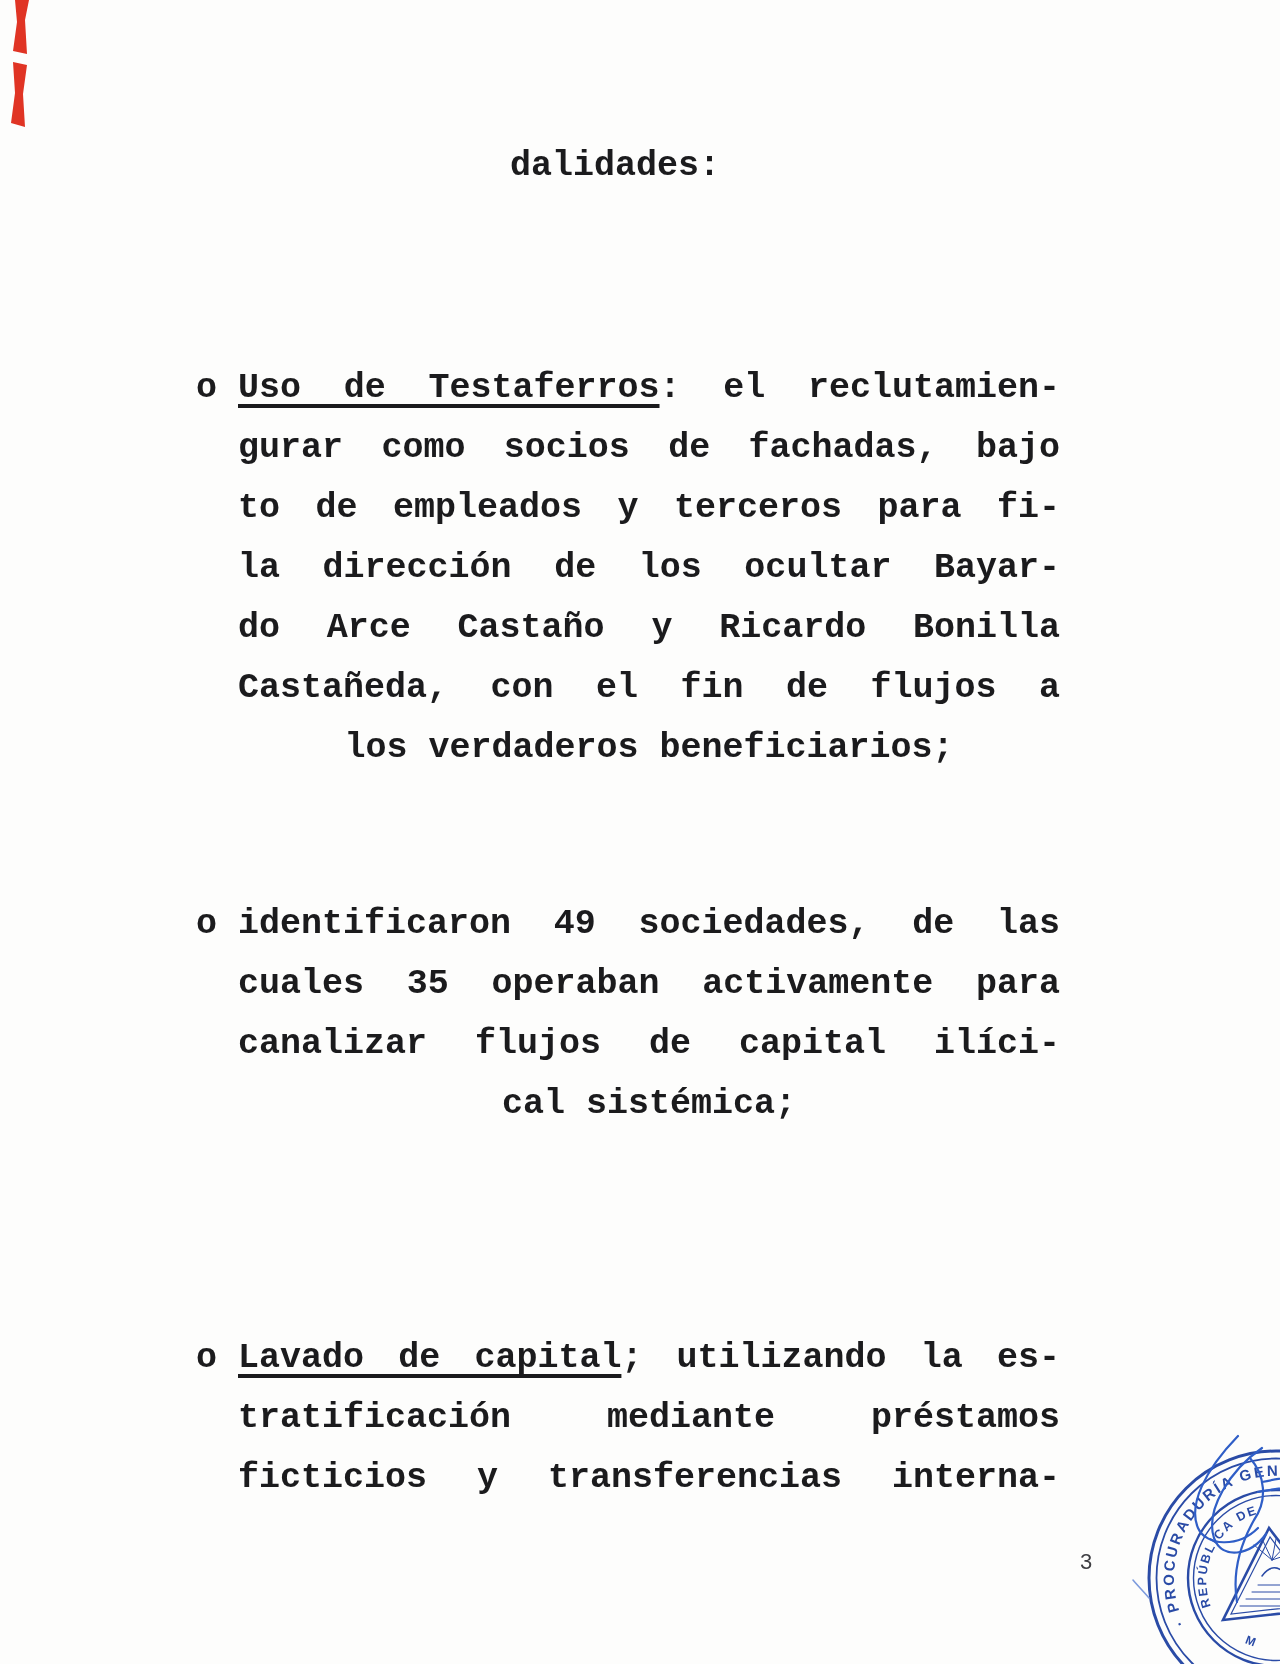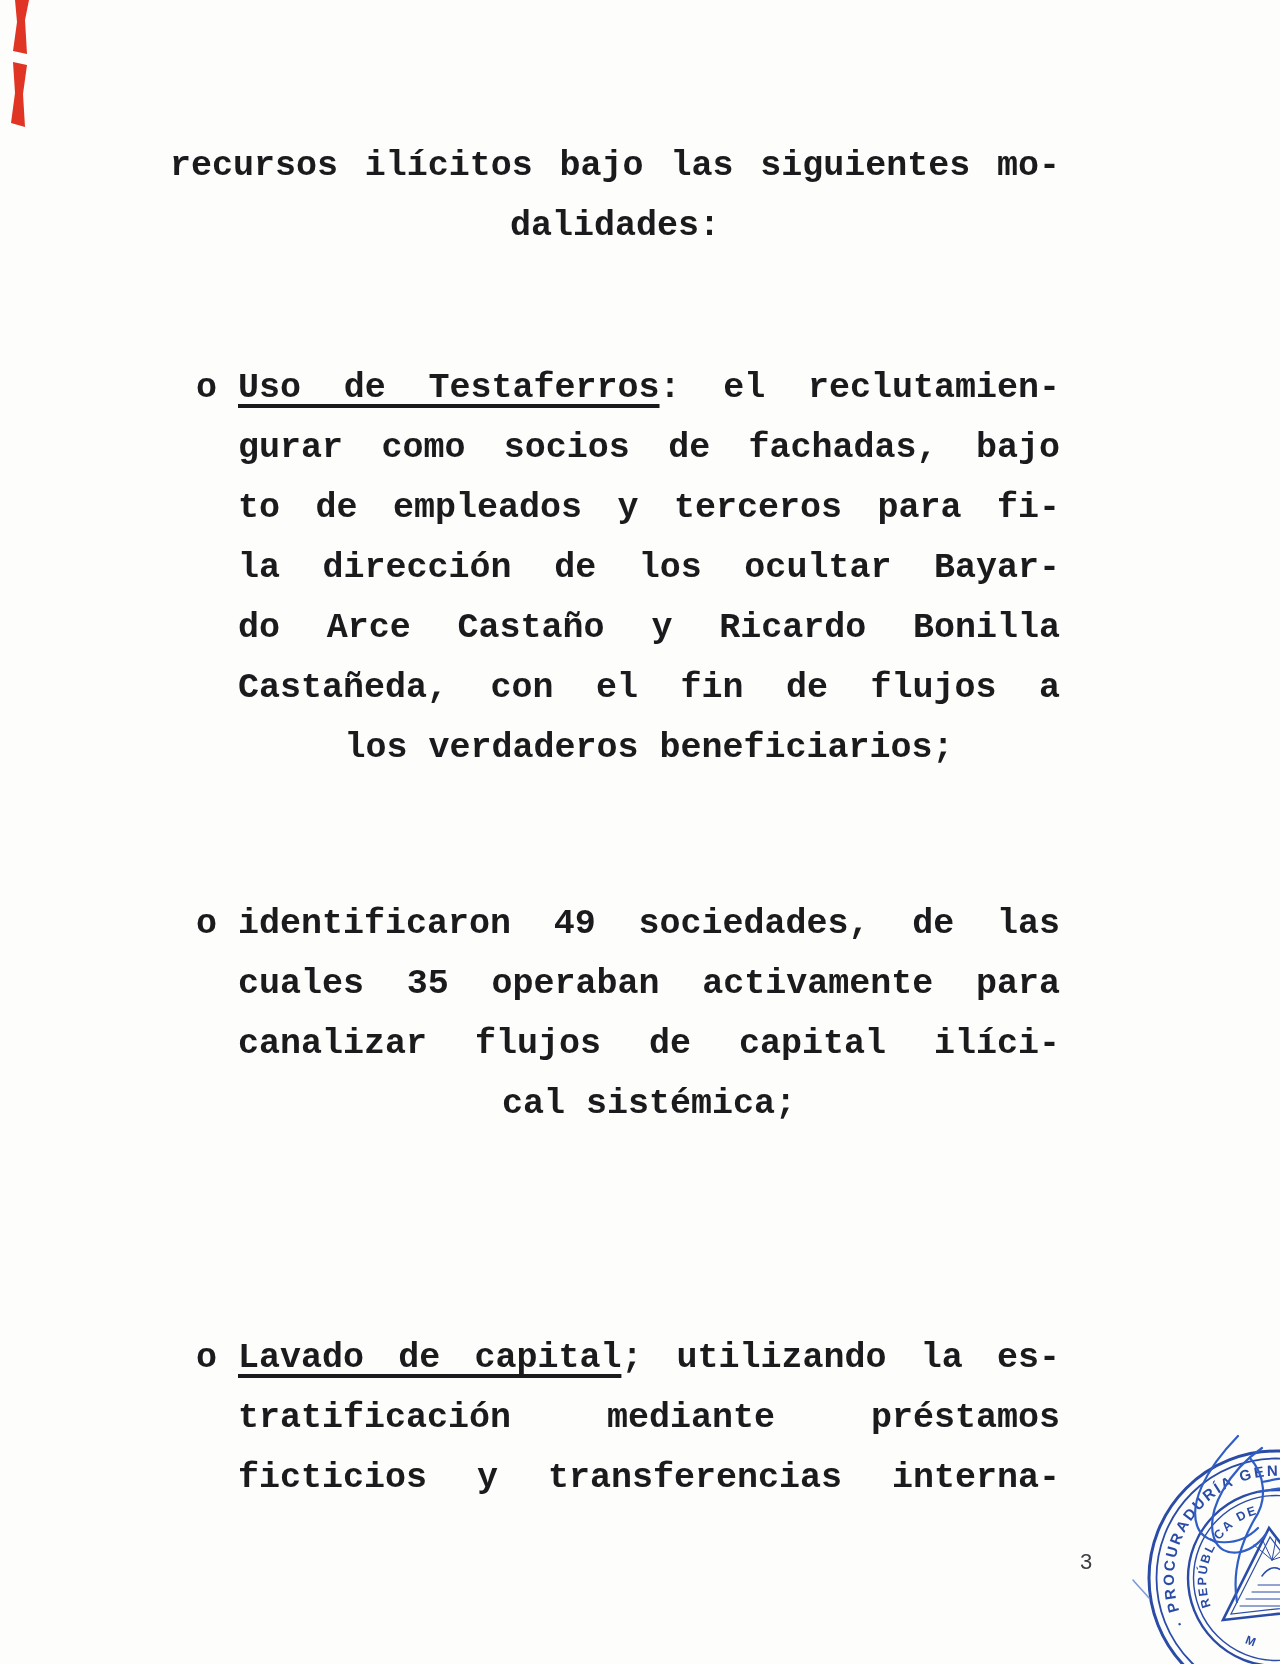--- a/index.html
+++ b/index.html
@@ -61,21 +61,20 @@
 <body>
 
 <div class="page" id="doc">
 
   <svg class="edge-marks" width="48" height="140" viewBox="0 0 48 140" aria-hidden="true">
     <polygon points="15,0 29,0 25,20 27,54 13,51 17,22" fill="#e03424"></polygon>
     <polygon points="13,62 27,65 23,94 25,127 11,123 15,93" fill="#e03424"></polygon>
   </svg>
 
   <div class="block" id="paragraph">
-      <div class="tline j">recursos ilícitos bajo las siguientes mo-</div>
       <div class="tline">dalidades:</div>
     </div>
 
   <div class="page-number">3</div>
 
   <svg class="stamp-svg" width="162" height="236" viewBox="1118 1428 162 236" aria-hidden="true">
     <defs>
       <path id="arcOuter" d="M 1187.7,1629 A 102,102 0 1 1 1377.6,1569.1"></path>
       <path id="arcInner" d="M 1212.5,1610 A 70,70 0 1 1 1345.7,1571.9"></path>
       <path id="arcBottom" d="M 1232.7,1635.5 A 72,72 0 0 0 1331.2,1624.3"></path>

